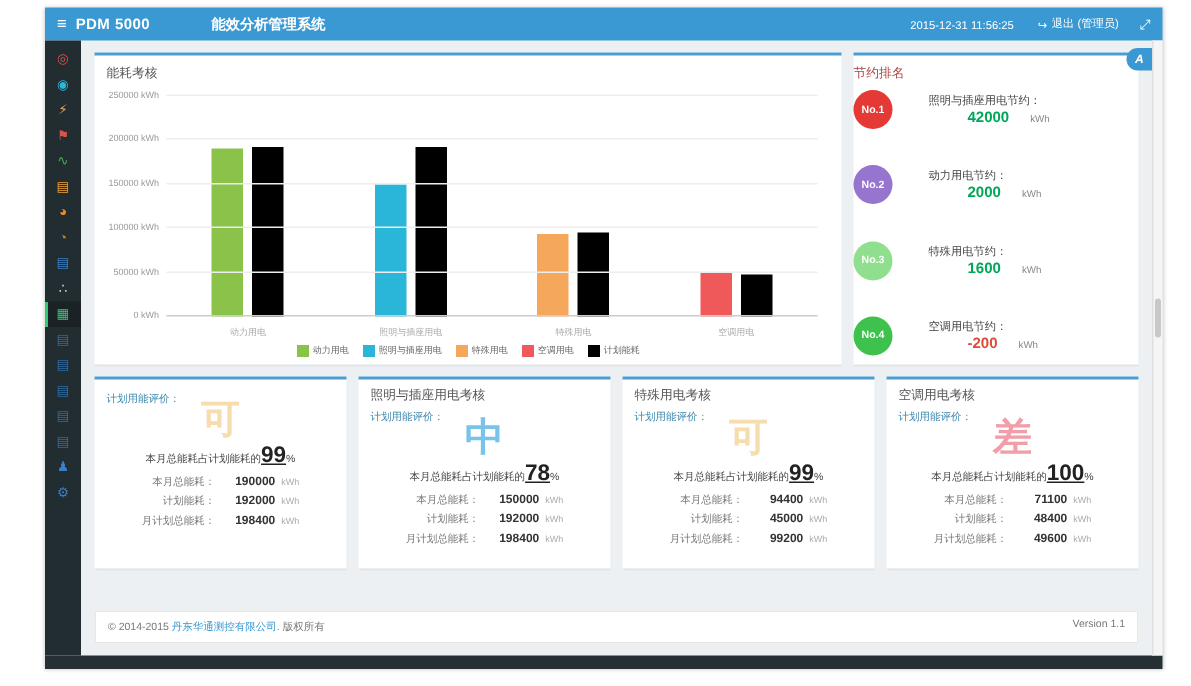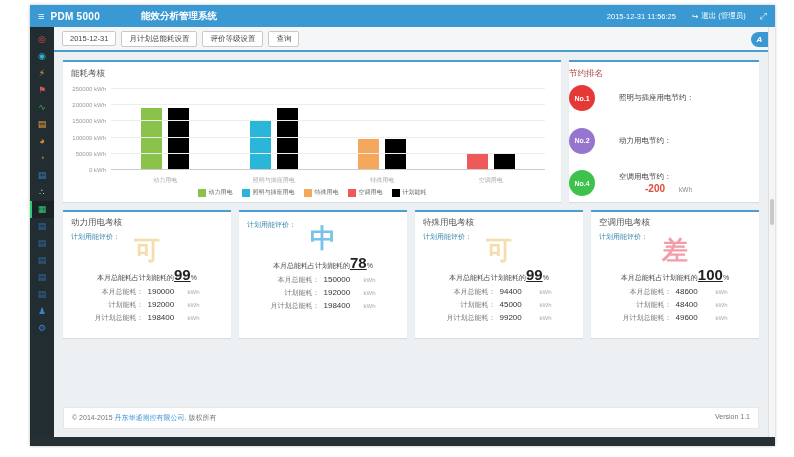--- a/index.html
+++ b/index.html
@@ -25,21 +25,21 @@
              align-items:center; padding-top:4px; flex:0 0 auto; }
   .sb-item { width:24px; height:17px; display:flex; align-items:center; justify-content:center;
              font-size:9px; cursor:pointer; line-height:1; }
   .sb-item.active { background:#1a2226; box-shadow:inset 2px 0 0 #2ecc71; }
   .main { flex:1; display:flex; flex-direction:column; min-width:0; }
   .toolbar { height:25px; background:#f4f6f7; border-bottom:2px solid #4b9cd3; display:flex;
              align-items:center; gap:5px; padding:0 8px; flex:0 0 auto; }
   .tb-btn { font-family:inherit; font-size:7.5px; color:#444; background:#fff;
             border:1px solid #c9c9c9; border-radius:2px; padding:2px 7px; cursor:pointer; }
   .content { flex:1; display:flex; flex-direction:column; padding:8px 9px; min-height:0; }
-  .row1 { display:flex; gap:8px; height:142px; flex:0 0 auto; }
+  .row1 { display:flex; gap:8px; height:208px; flex:0 0 auto; }
   .panel { background:#fff; border-top:2px solid #4b9cd3; box-shadow:0 1px 1px rgba(0,0,0,.08); }
   .panel-title { font-size:8.5px; color:#555; font-weight:normal; }
   
   .chart-panel { flex:1; padding:6px 8px 3px; display:flex; flex-direction:column; min-width:0; }
   .chart { flex:1; display:flex; flex-direction:column; margin-top:2px; min-height:0; }
   .plot { flex:1; position:relative; }
   .grid-area { position:absolute; left:40px; right:8px; top:7px; bottom:16px; }
   .gridline { position:absolute; left:0; right:0; height:1px; background:#ededed; }
   .gridline.zero { background:#ccc; }
   .y-axis { position:absolute; left:0; top:7px; bottom:16px; width:37px; }
@@ -70,21 +70,21 @@
   .row2 { display:flex; gap:8px; height:128px; margin-top:8px; flex:0 0 auto; }
   .card { flex:1; padding:5px 8px 4px; display:flex; flex-direction:column; min-width:0; }
   .eval-label { font-size:7px; color:#3a87ad; margin-top:3px; }
   .grade { text-align:center; font-size:26px; font-weight:bold; line-height:1; margin-top:-5px; }
   .summary { text-align:center; margin-top:3px; color:#444; }
   .sum-prefix,.sum-suffix { font-size:7px; }
   .sum-pct { font-size:15px; font-weight:bold; color:#222;text-decoration:underline; }
   .card-rows { margin-top:3px; display:grid; grid-template-columns:auto auto auto;
                justify-content:center; column-gap:4px; row-gap:3px; align-items:baseline; }
   .row-label { font-size:7px; color:#777; text-align:right; }
-  .row-value { font-size:8px; font-weight:normal; color:#333; min-width:36px; }
+  .row-value { font-size:8px; font-weight:bold; color:#333; text-align:right; min-width:36px; }
   .row-unit { font-size:6px; color:#aaa; }
   
   .footer { margin-top:auto; background:#fff; border:1px solid #e7e7e7; padding:5px 8px;
             display:flex; justify-content:space-between; font-size:7px; color:#777; flex:0 0 auto; }
   .footer a { color:#3a99d2; text-decoration:none; cursor:pointer; }
   
   .scrollbar { width:7px; background:#f5f5f5; border-left:1px solid #e0e0e0; position:relative; flex:0 0 auto; }
   .scrollbar .thumb { position:absolute; left:1px; right:1px; top:42%; height:26px; background:#c8c8c8; border-radius:3px; }
   .fab-tab { position:absolute; right:7px; top:5px; width:17px; height:15px; background:#3a99d2;
              border-radius:8px 0 0 8px; color:#fff; display:flex; align-items:center; justify-content:center;
@@ -126,26 +126,20 @@
           <div class="sb-item" style="color: rgb(45, 109, 163);">▤</div>
           <div class="sb-item" style="color: rgb(45, 109, 163);">▤</div>
           <div class="sb-item" style="color: rgb(45, 109, 163);">▤</div>
           <div class="sb-item" style="color: rgb(45, 109, 163);">▤</div>
           <div class="sb-item" style="color: rgb(45, 109, 163);">▤</div>
           <div class="sb-item" style="color: rgb(59, 127, 196);">♟</div>
           <div class="sb-item" style="color: rgb(59, 127, 196);">⚙</div>
         </nav>
 
       <div class="main">
-        <div class="toolbar">
-            <button class="tb-btn">2015-12-31</button>
-            <button class="tb-btn">月计划总能耗设置</button>
-            <button class="tb-btn">评价等级设置</button>
-            <button class="tb-btn">查询</button>
-          </div>
 
         <div class="content">
           <div class="row1">
 
             <section class="panel chart-panel">
               <h3 class="panel-title">能耗考核</h3>
               <div class="chart">
                 <div class="plot">
                   <div class="y-axis">
                       <div class="ytick" style="bottom: 0%;">0 kWh</div>
@@ -213,61 +207,79 @@
               </div>
             </section>
 
             <aside class="panel ranking">
               <h3 class="panel-title">节约排名</h3>
               <div class="rank-list">
                   <div class="rank-row">
                     <div class="rank-circle" style="background: rgb(229, 57, 53);">No.1</div>
                     <div class="rank-info">
                       <div class="rank-label">照明与插座用电节约：</div>
+                      <div class="rank-value-line">
+                        <span class="rank-value" style="color: rgb(0, 166, 90);">42000</span>
+                        <span class="rank-unit">kWh</span>
+                      </div>
                     </div>
                   </div>
                   <div class="rank-row">
                     <div class="rank-circle" style="background: rgb(149, 117, 205);">No.2</div>
                     <div class="rank-info">
                       <div class="rank-label">动力用电节约：</div>
+                      <div class="rank-value-line">
+                        <span class="rank-value" style="color: rgb(0, 166, 90);">2000</span>
+                        <span class="rank-unit">kWh</span>
+                      </div>
+                    </div>
+                  </div>
+                  <div class="rank-row">
+                    <div class="rank-circle" style="background: rgb(143, 223, 143);">No.3</div>
+                    <div class="rank-info">
+                      <div class="rank-label">特殊用电节约：</div>
+                      <div class="rank-value-line">
+                        <span class="rank-value" style="color: rgb(0, 166, 90);">1600</span>
+                        <span class="rank-unit">kWh</span>
+                      </div>
                     </div>
                   </div>
                   <div class="rank-row">
                     <div class="rank-circle" style="background: rgb(63, 194, 77);">No.4</div>
                     <div class="rank-info">
                       <div class="rank-label">空调用电节约：</div>
                       <div class="rank-value-line">
                         <span class="rank-value" style="color: rgb(221, 75, 57);">-200</span>
                         <span class="rank-unit">kWh</span>
                       </div>
                     </div>
                   </div>
                 </div>
             </aside>
           </div>
 
           <div class="row2">
               <section class="panel card">
-                <h3 class="panel-title">动力用电考核</h3>
                 <div class="eval-label">计划用能评价：</div>
                 <div class="grade" style="color: rgb(246, 221, 173);">可</div>
                 <div class="summary"><span class="sum-prefix">本月总能耗占计划能耗的</span><span class="sum-pct">99</span><span class="sum-suffix">%</span></div>
                 <div class="card-rows">
                   <span class="row-label">本月总能耗：</span>
                   <span class="row-value">190000</span>
                   <span class="row-unit">kWh</span>
                   <span class="row-label">计划能耗：</span>
                   <span class="row-value">192000</span>
                   <span class="row-unit">kWh</span>
                   <span class="row-label">月计划总能耗：</span>
                   <span class="row-value">198400</span>
                   <span class="row-unit">kWh</span>
                 </div>
               </section>
               <section class="panel card">
+                <h3 class="panel-title">照明与插座用电考核</h3>
                 <div class="eval-label">计划用能评价：</div>
                 <div class="grade" style="color: rgb(121, 195, 234);">中</div>
                 <div class="summary"><span class="sum-prefix">本月总能耗占计划能耗的</span><span class="sum-pct">78</span><span class="sum-suffix">%</span></div>
                 <div class="card-rows">
                   <span class="row-label">本月总能耗：</span>
                   <span class="row-value">150000</span>
                   <span class="row-unit">kWh</span>
                   <span class="row-label">计划能耗：</span>
                   <span class="row-value">192000</span>
                   <span class="row-unit">kWh</span>
@@ -293,21 +305,21 @@
                   <span class="row-unit">kWh</span>
                 </div>
               </section>
               <section class="panel card">
                 <h3 class="panel-title">空调用电考核</h3>
                 <div class="eval-label">计划用能评价：</div>
                 <div class="grade" style="color: rgb(242, 157, 170);">差</div>
                 <div class="summary"><span class="sum-prefix">本月总能耗占计划能耗的</span><span class="sum-pct">100</span><span class="sum-suffix">%</span></div>
                 <div class="card-rows">
                   <span class="row-label">本月总能耗：</span>
-                  <span class="row-value">48600</span>
+                  <span class="row-value">71100</span>
                   <span class="row-unit">kWh</span>
                   <span class="row-label">计划能耗：</span>
                   <span class="row-value">48400</span>
                   <span class="row-unit">kWh</span>
                   <span class="row-label">月计划总能耗：</span>
                   <span class="row-value">49600</span>
                   <span class="row-unit">kWh</span>
                 </div>
               </section>
             </div>

